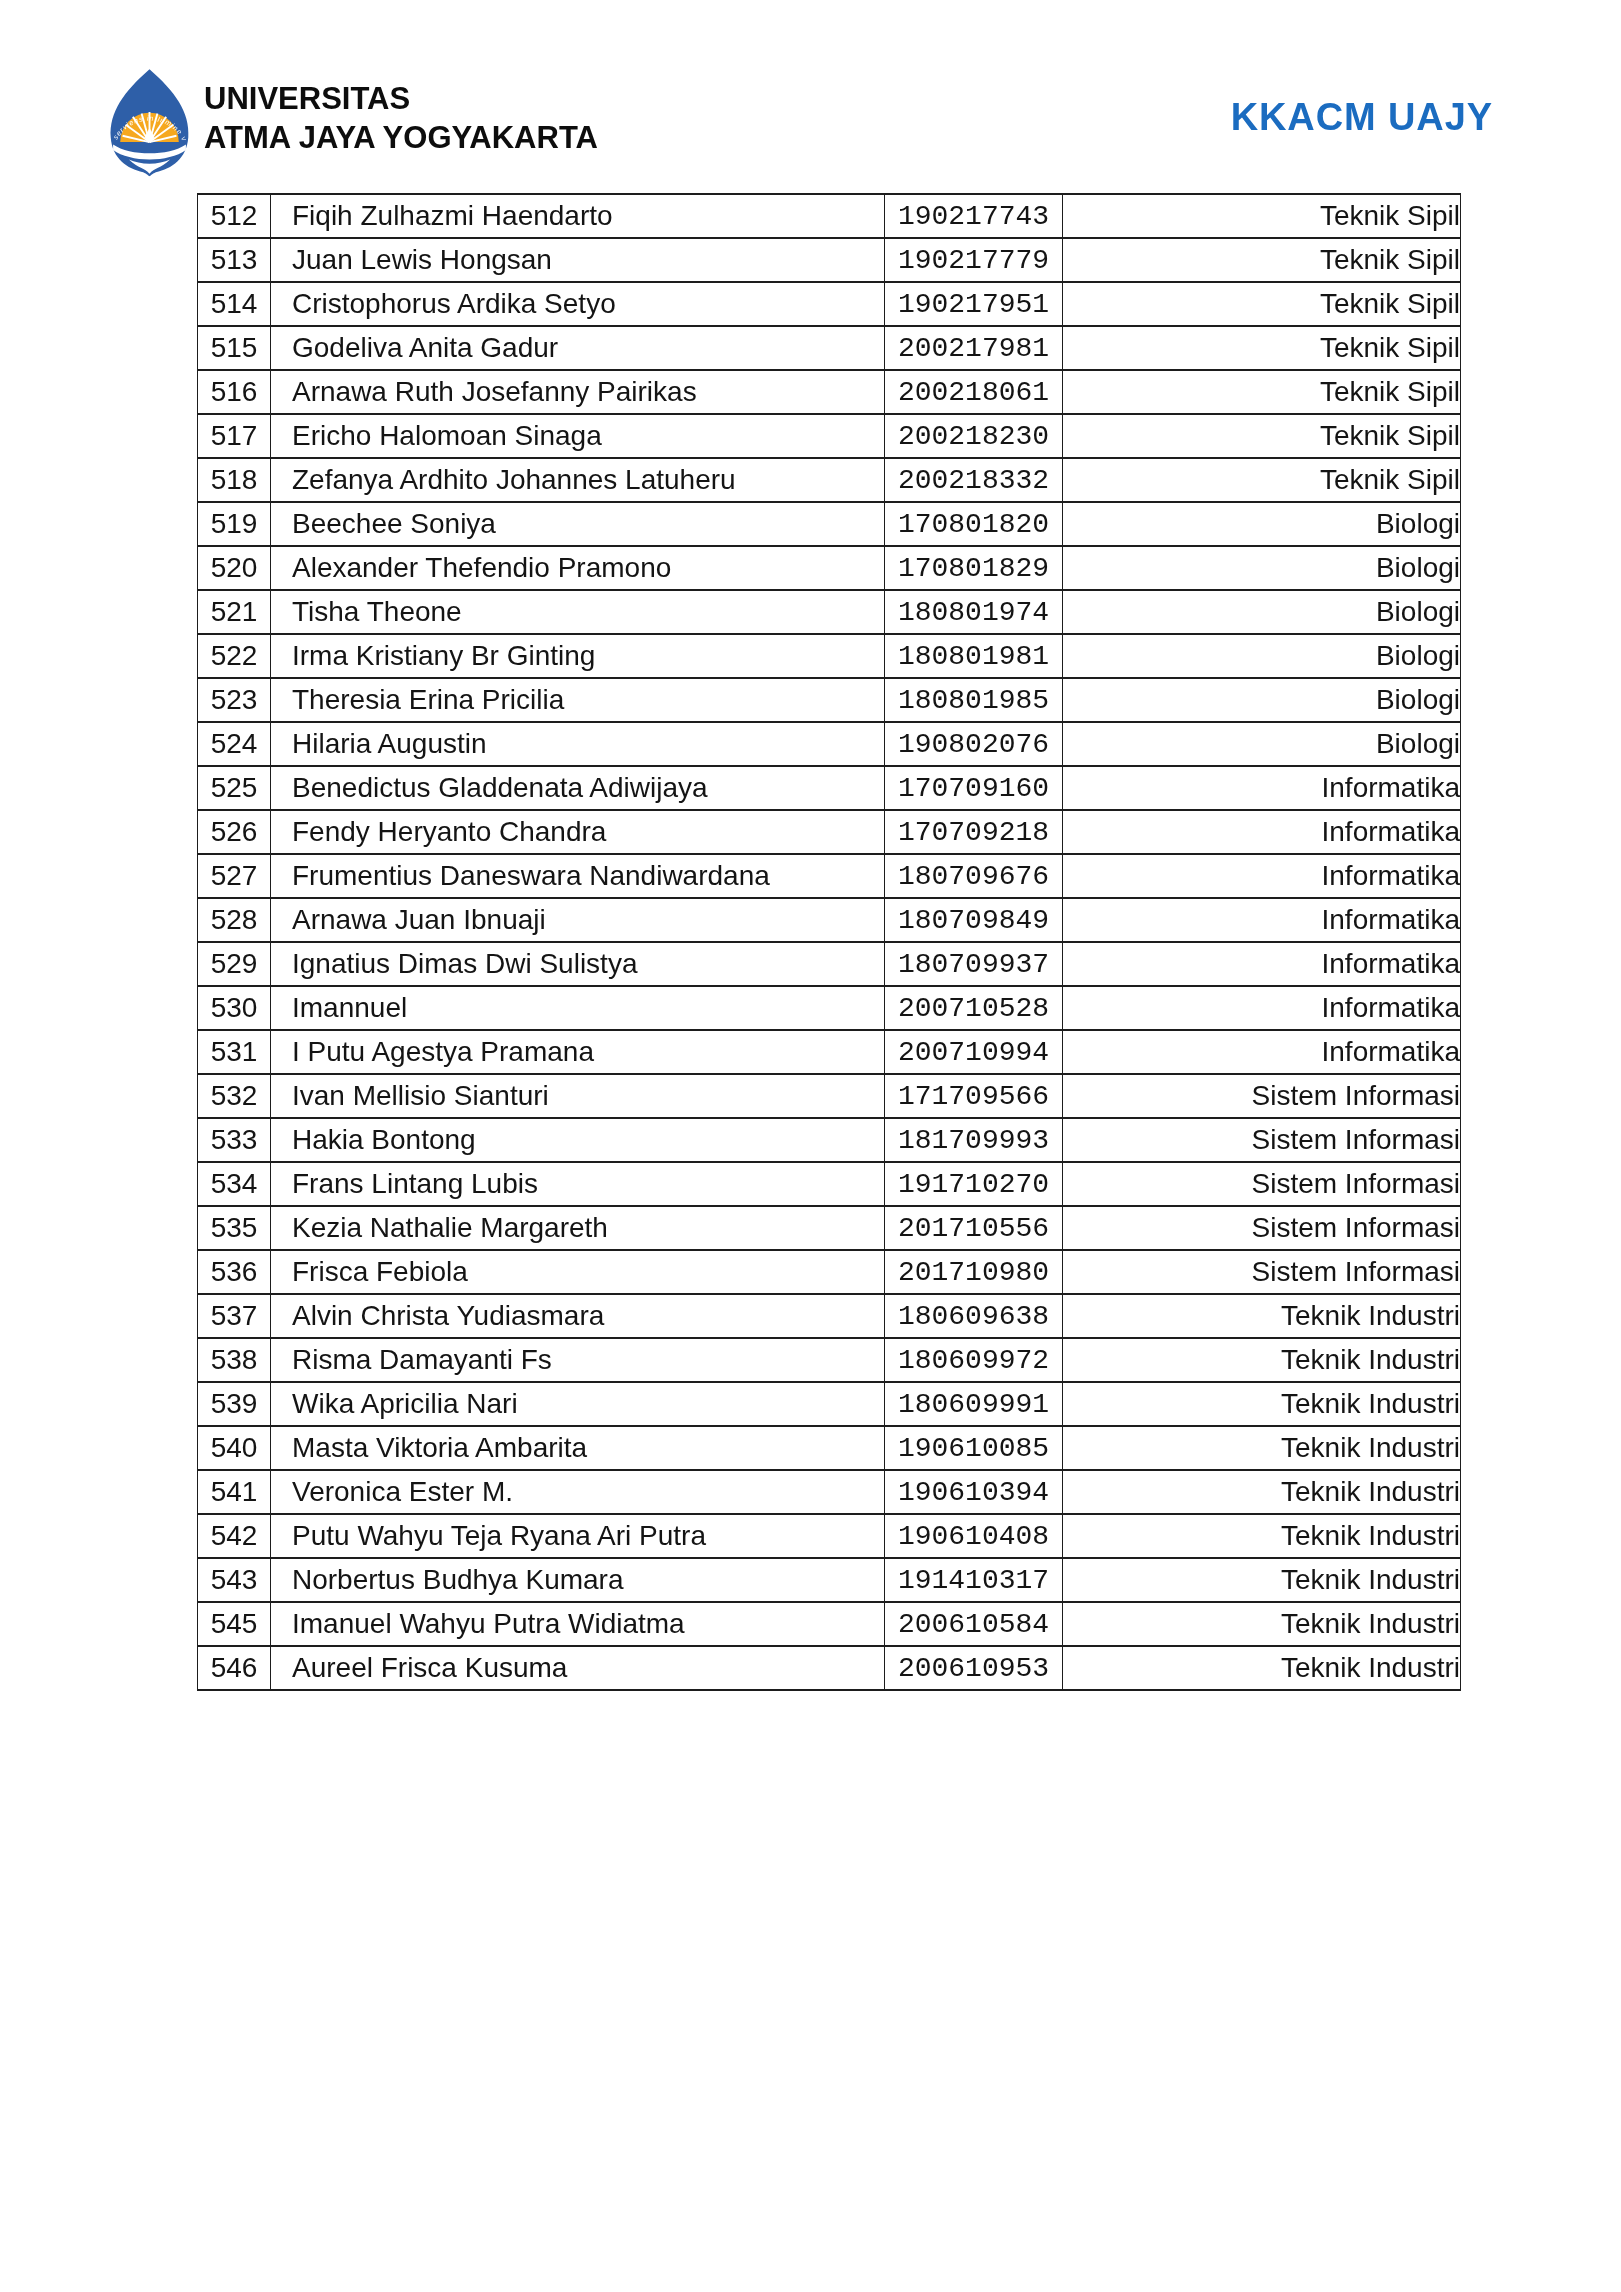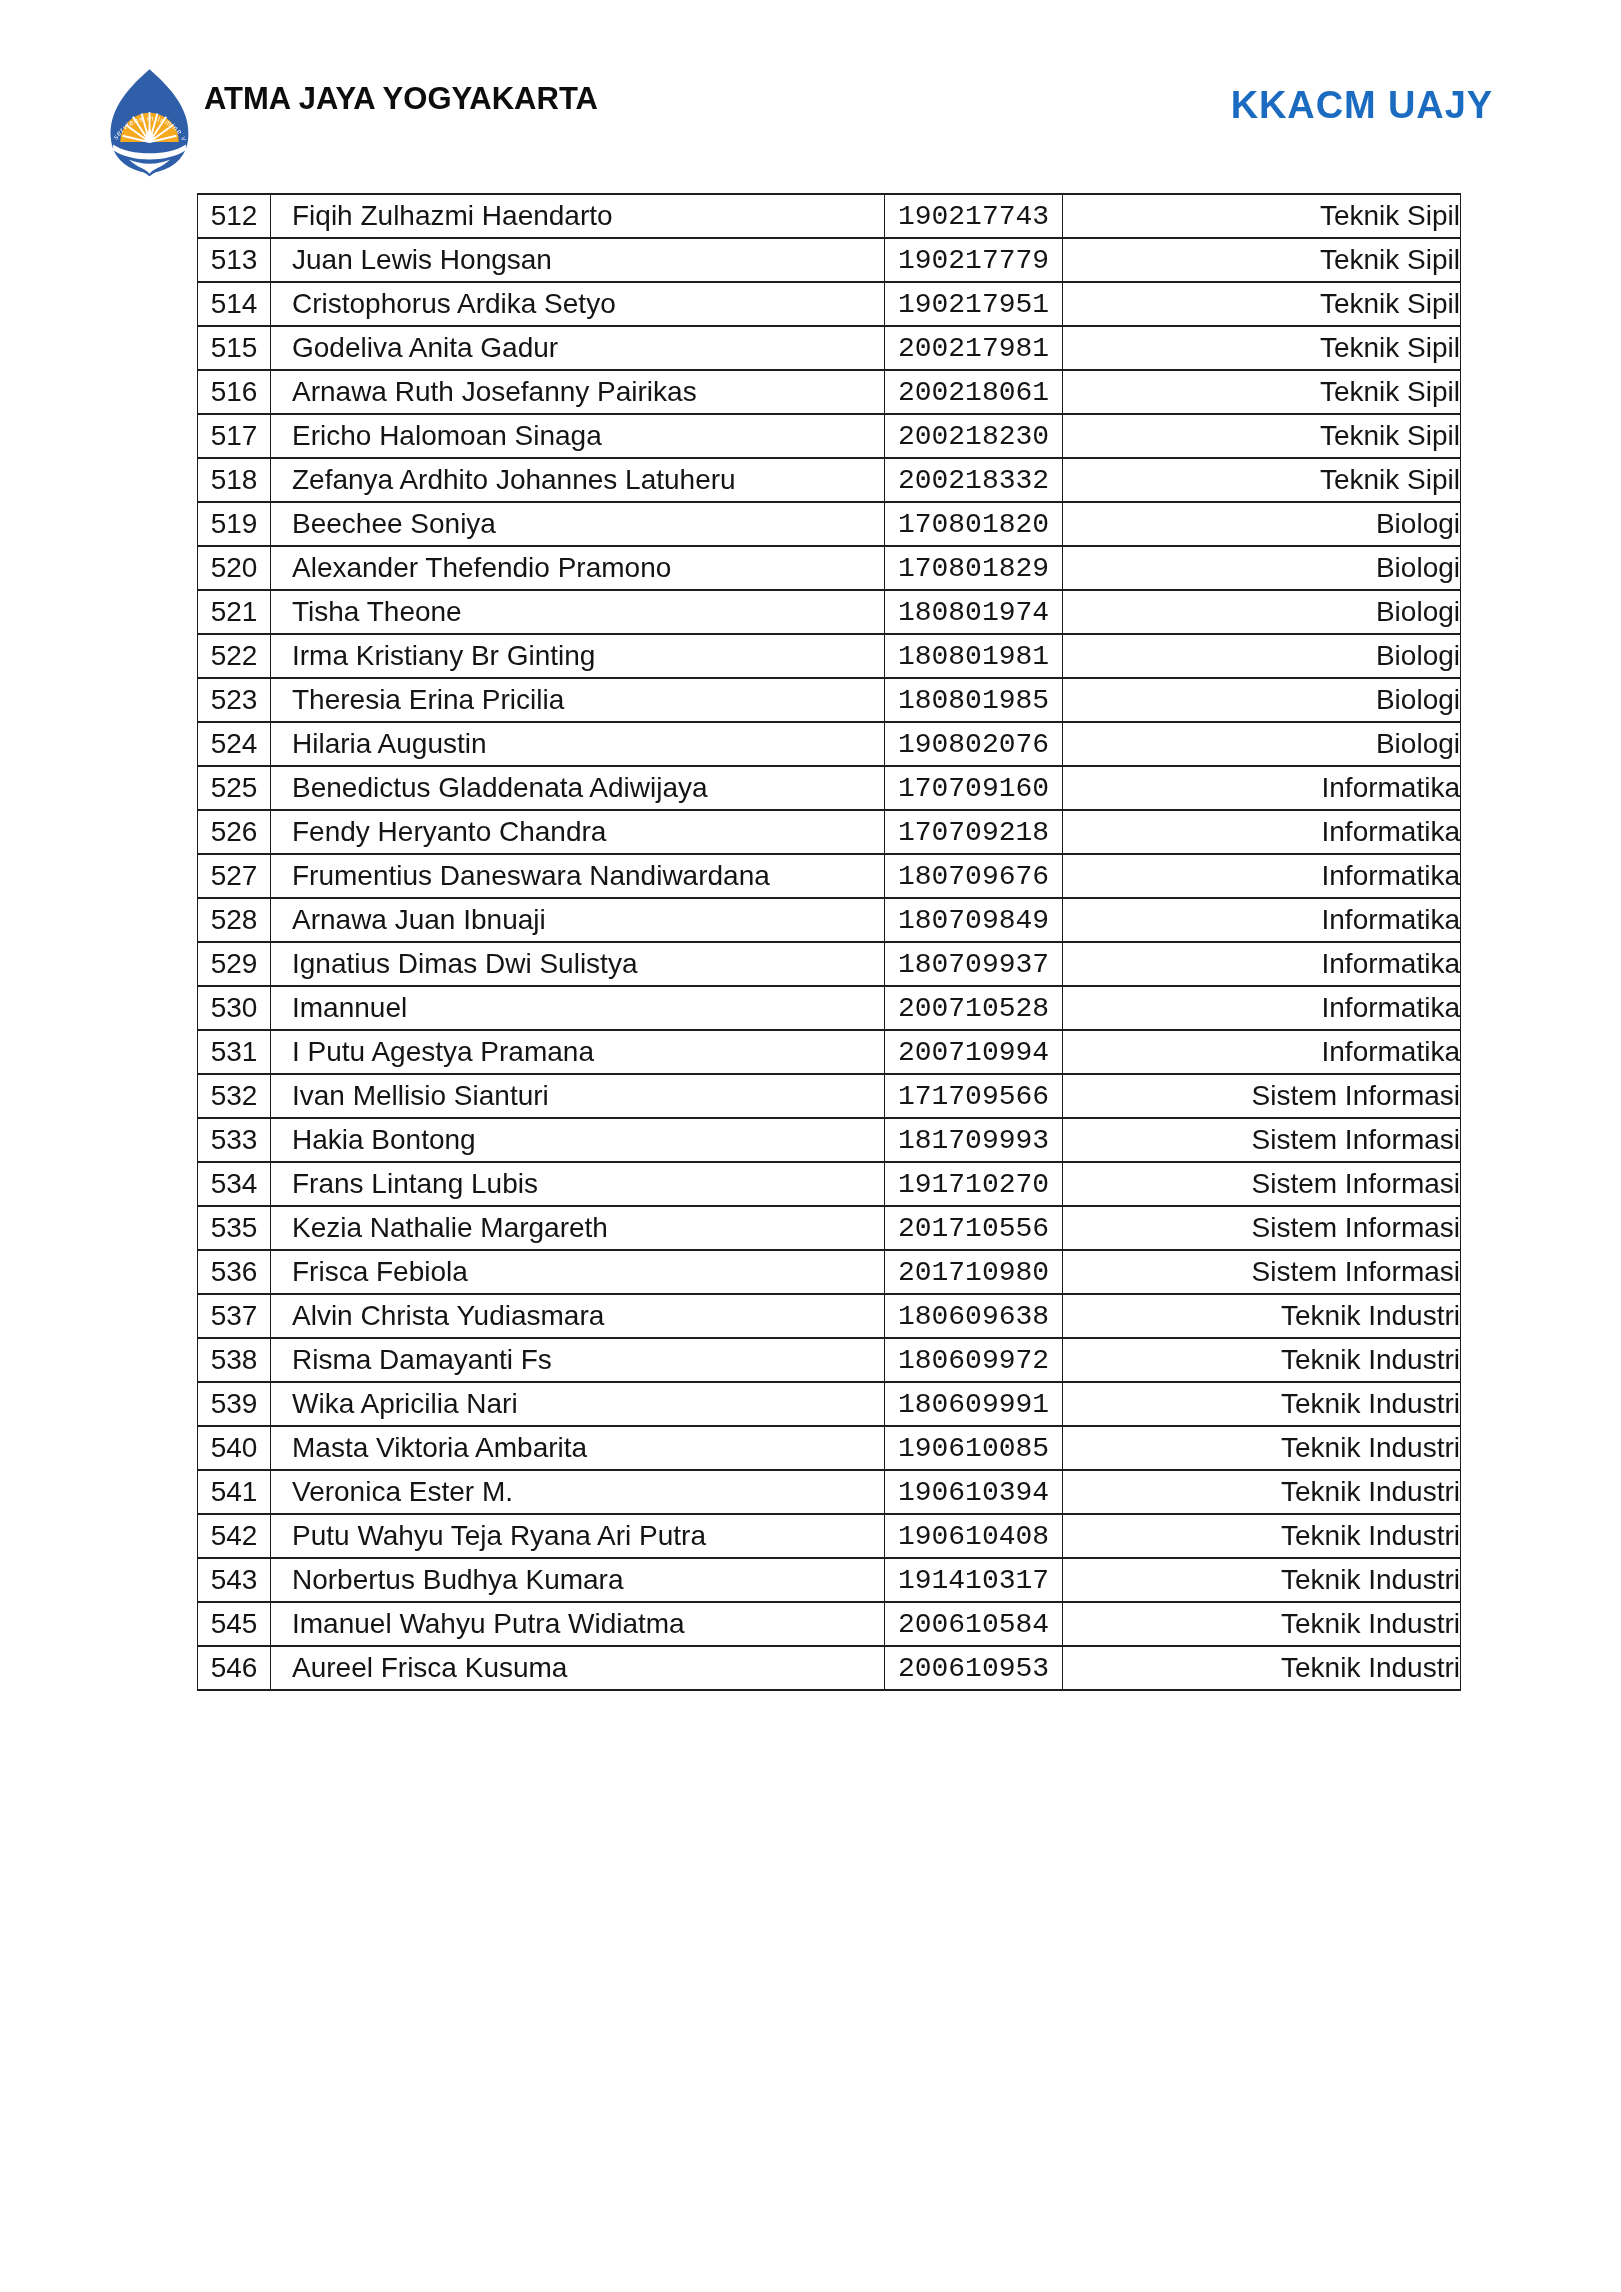--- a/index.html
+++ b/index.html
@@ -36,21 +36,21 @@
     font-weight: bold;
     font-size: 31px;
     line-height: 39px;
     color: #0d0d0d;
     letter-spacing: 0px;
     white-space: nowrap;
   }
   .brand {
     position: absolute;
     right: 129px;
-    top: 84px;
+    top: 96px;
     font-weight: bold;
     font-size: 38px;
     letter-spacing: 0.9px;
     white-space: nowrap;
   }
 
   
   .roster {
     position: absolute;
     left: 197px;
@@ -113,20 +113,21 @@
 
     <path d="M14 99 C 36 114, 84 114, 106 99 L 106 106 C 84 122, 36 122, 14 106 Z" fill="#ffffff"></path>
     <path d="M34 118 C 48 125, 72 125, 86 118 C 74 130, 66 128, 60 136 C 54 128, 46 130, 34 118 Z" fill="#ffffff"></path>
 
     <text font-size="9" font-style="italic" fill="#ffffff" letter-spacing="1.2">
       <textPath href="#motto-arc" startOffset="4">serviens in lumine veritatis</textPath>
     </text>
   </svg>
 
   <div class="uni-name">
+    <div>UNIVERSITAS</div>
     <div>ATMA JAYA YOGYAKARTA</div>
   </div>
 
   <div class="brand" style="color: rgb(27, 108, 192);">KKACM UAJY</div>
 
   <div class="roster">
     <table>
       <colgroup>
         <col style="width:73px">
         <col style="width:614px">

